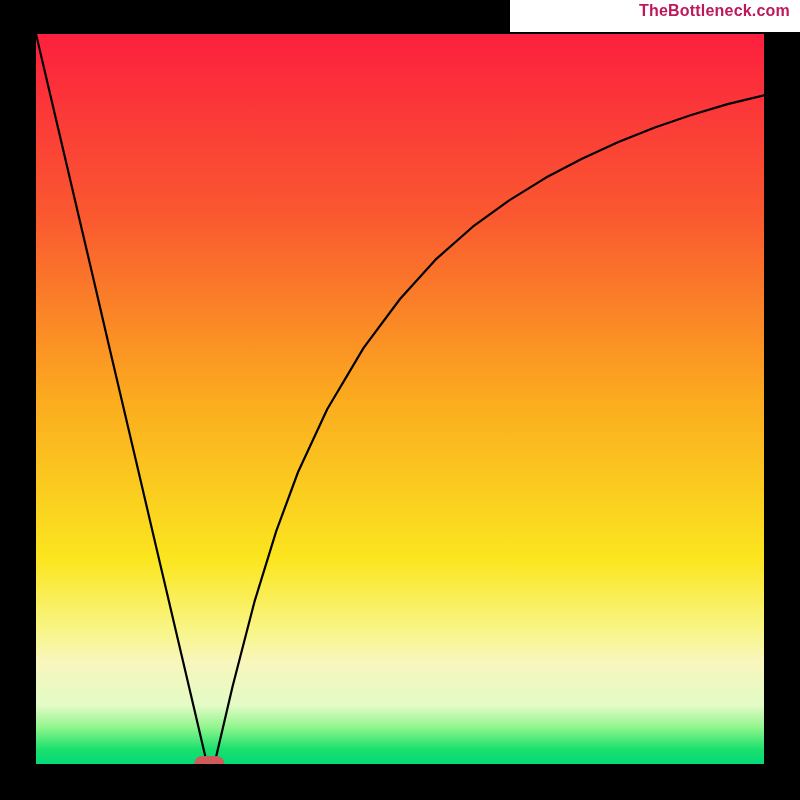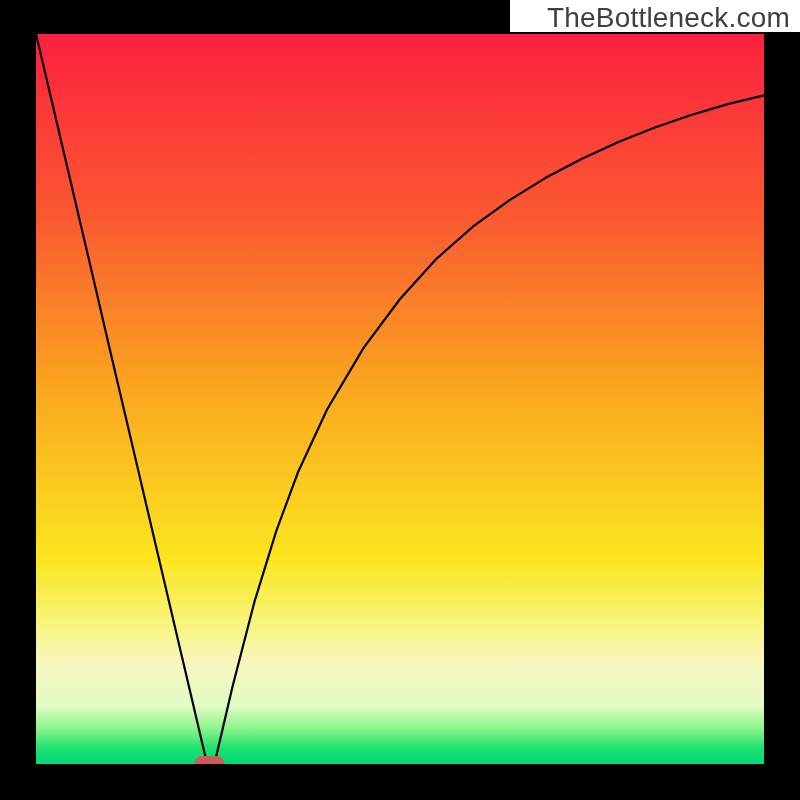--- a/index.html
+++ b/index.html
@@ -13,23 +13,23 @@
   }
   .container {
     position: relative;
     width: 800px;
     height: 800px;
   }
   .watermark {
     position: absolute;
     top: 2px;
     right: 10px;
-    font-size: 28px;
-    font-weight: 400;
-    color: #404040;
+    font-size: 16px;
+    font-weight: 700;
+    color: #be185d;
     letter-spacing: 0.2px;
     z-index: 30;
   }
   svg.chart {
     position: absolute;
     top: 0;
     left: 0;
     width: 800px;
     height: 800px;
     z-index: 10;

